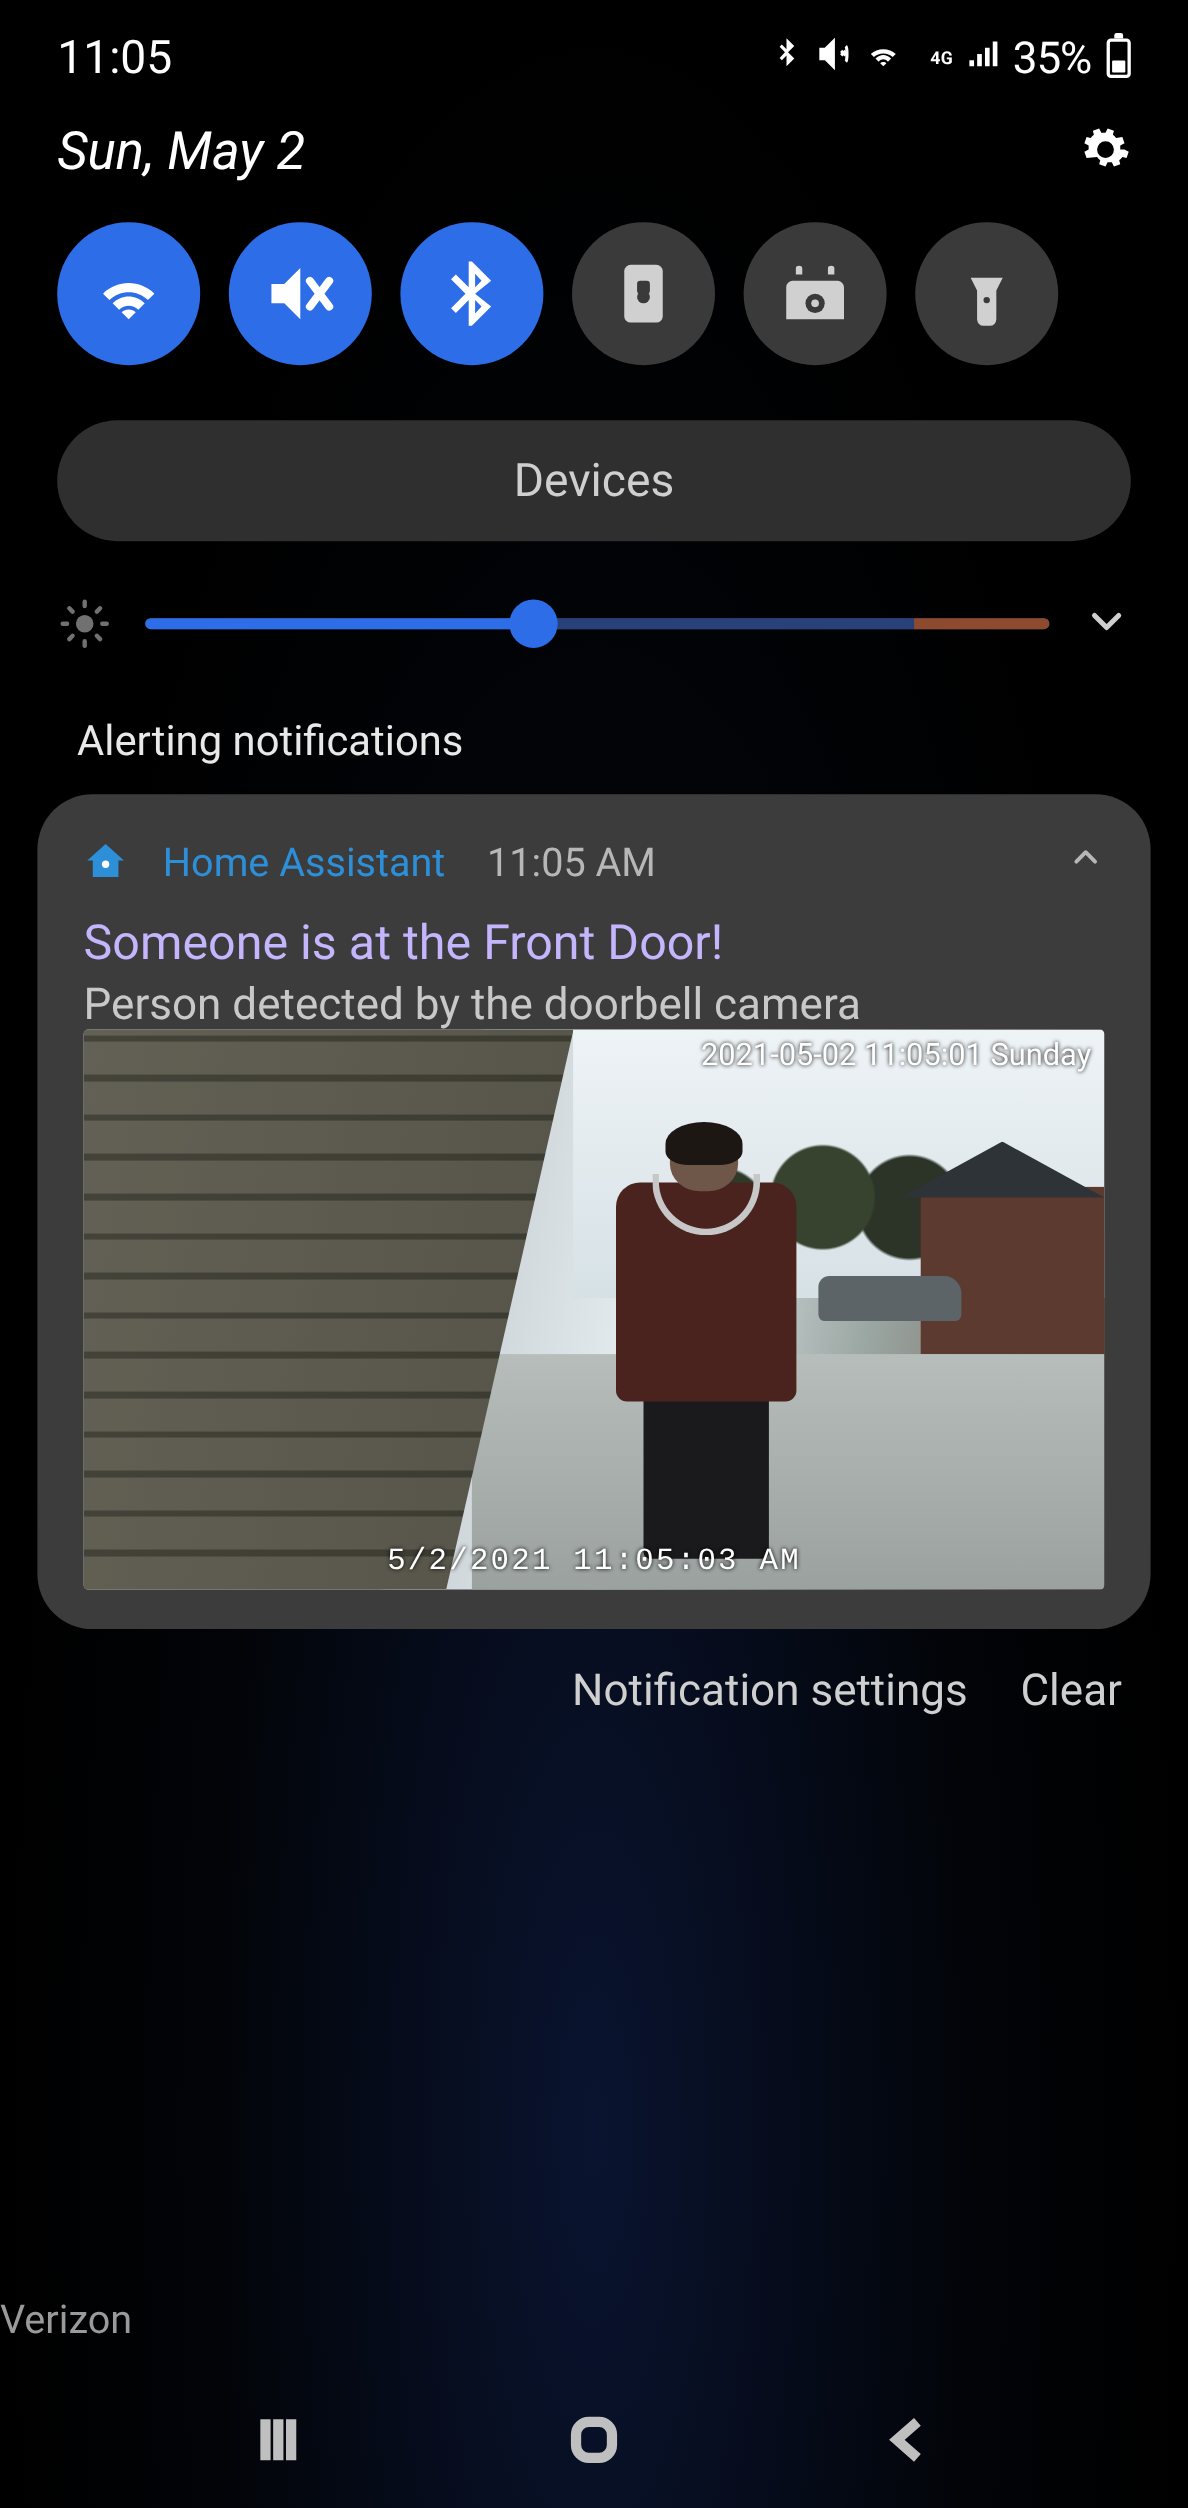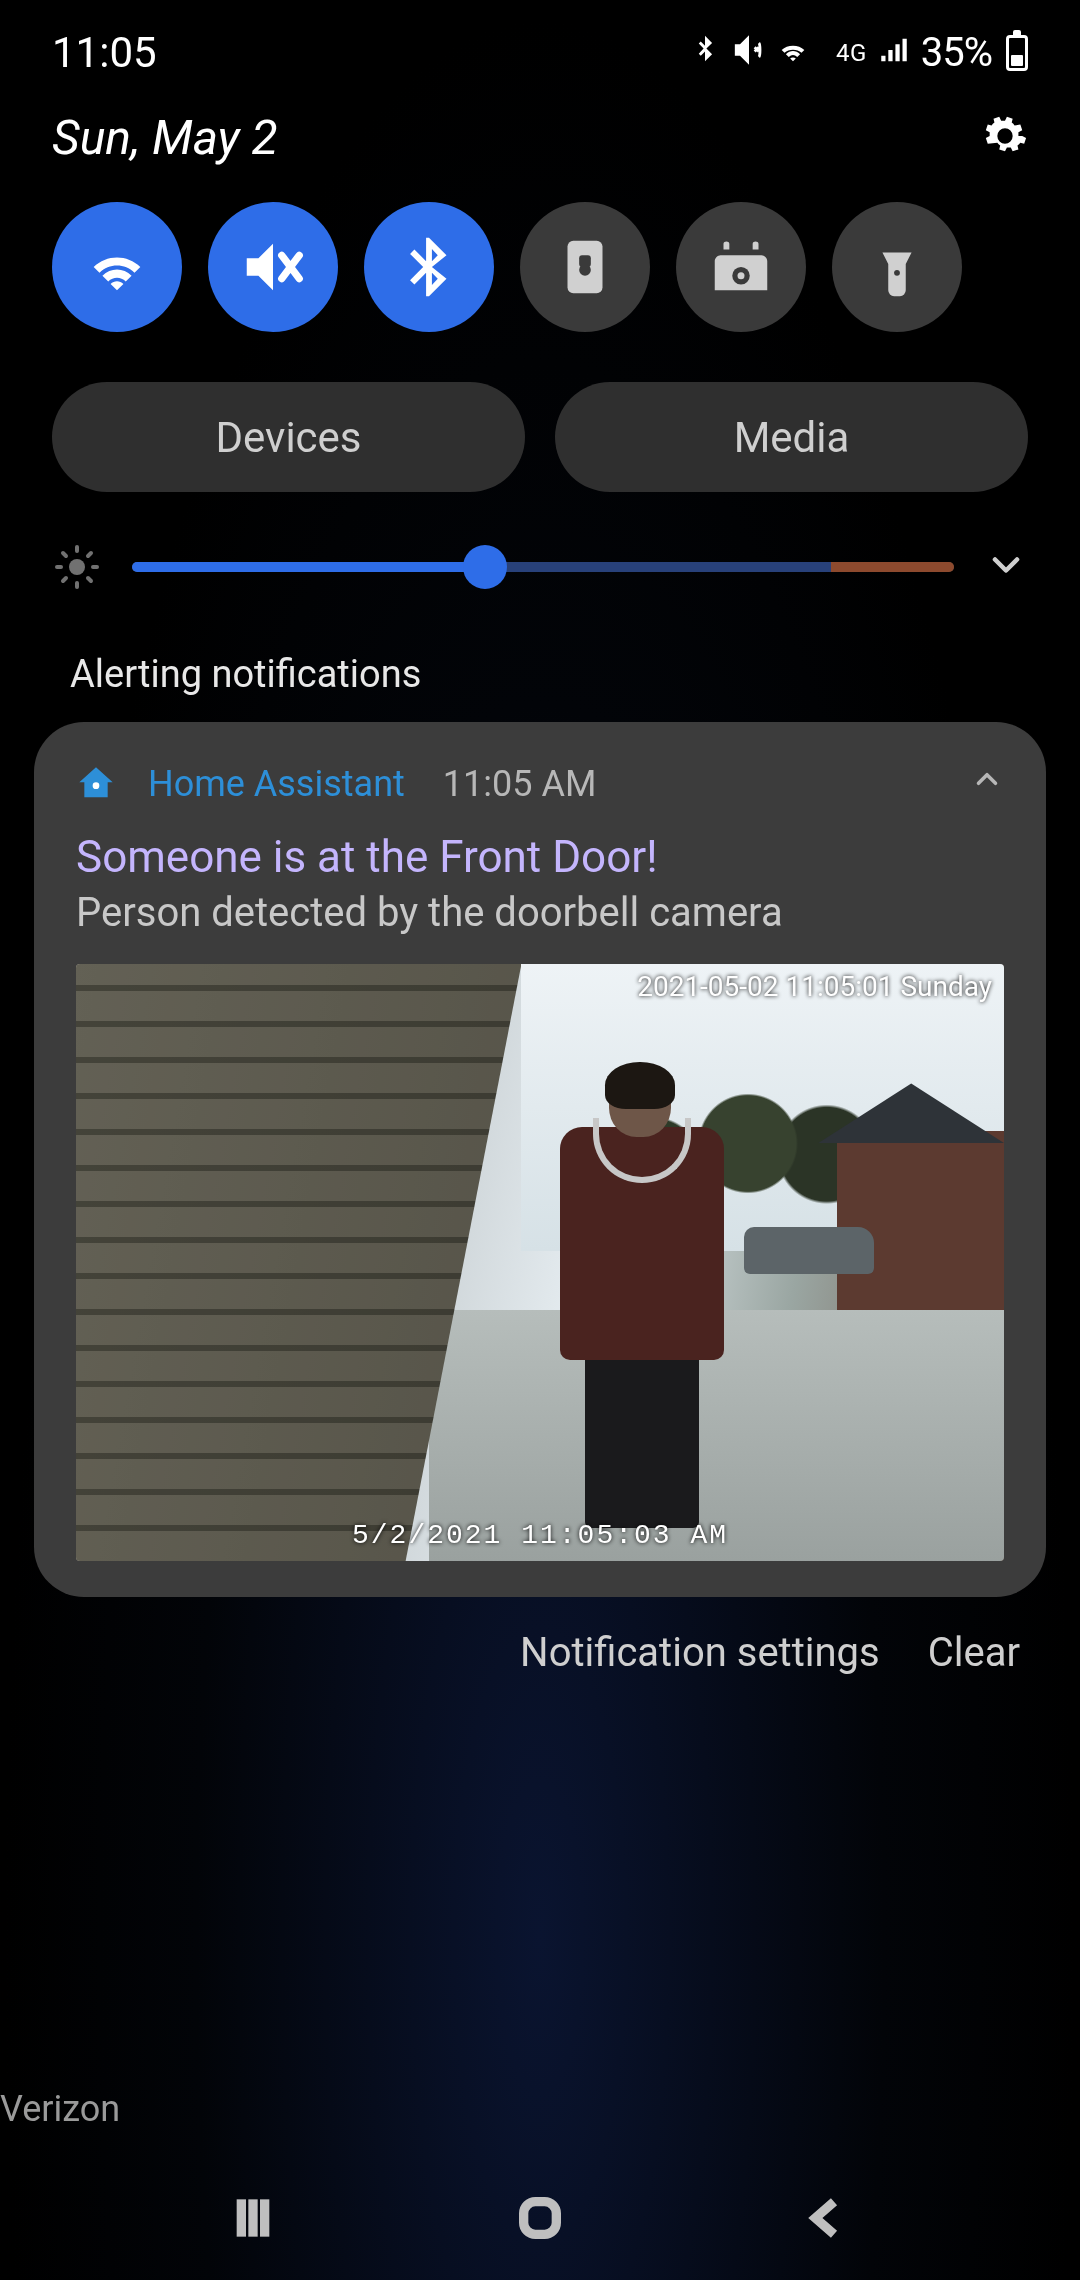--- a/index.html
+++ b/index.html
@@ -94,21 +94,21 @@
   width:40px; height:40px; display:inline-flex; align-items:center; justify-content:center;
 }
 .ha-icon svg { width: 40px; height: 40px; }
 .ha-name { color:#2d8fd8; }
 .notif-time { color:#b7b7b7; margin-left:6px; }
 .notif-collapse { margin-left:auto; color:#b7b7b7; }
 .notif-collapse svg { width:34px; height:34px; }
 .notif-title { font-size:44px; color:#c4b5fd; margin-top:26px; }
 .notif-body { font-size:40px; color:#c8c8c8; margin-top:6px; }
 .cam-image {
-  margin-top: 28px; width: 100%; height: 597px; border-radius: 4px;
+  width: 100%; height: 509px; border-radius: 4px;
   position: relative; overflow: hidden;
   background: linear-gradient(100deg, #b7b4a8 0%, #a9a79b 35%, #c8cfd2 36%, #e6edf1 55%, #9aa6a2 75%, #6b5144 100%);
 }
 .brick-wall {
   position:absolute; left:0; top:0; width:48%; height:100%;
   background:
     repeating-linear-gradient(0deg, #9a9890 0 30px, #6a6a62 30px 36px),
     linear-gradient(100deg, #a4a296 0%, #8e8c80 100%);
   background-blend-mode: multiply;
   clip-path: polygon(0 0, 100% 0, 74% 100%, 0 100%);
@@ -180,21 +180,21 @@
 .carrier {
   position:absolute; bottom:150px; left:0; right:0; 
   font-size:36px; color:#9a9a9a;
 }
 .navbar {
   position:absolute; bottom:30px; left:0; right:0;
   display:flex; justify-content:space-around; align-items:center;
   padding: 0 110px;
 }
 .navbar svg { width:56px; height:56px; stroke:#bfbfbf; fill:none; stroke-width:4; }
-.lte-label { font-size:24px; font-weight:400; letter-spacing:0.5px;margin-left:16px; }
+.lte-label { font-size:16px; font-weight:700; letter-spacing:0.5px;margin-left:16px; }
 </style>
 </head>
 <body>
 
 <div class="screen">
 
   <div class="status-bar">
     <span>11:05</span>
     <div class="status-right">
       <span>
@@ -268,23 +268,20 @@
       <svg viewBox="0 0 24 24">
           <path d="M9 2l-1 3M12 1v3M15 2l1 3M7 7h10l-2 4v9a2 2 0 01-2 2h-2a2 2 0 01-2-2v-9L7 7z"></path>
           <circle cx="12" cy="14" r="1" fill="#3a3a3a"></circle>
         </svg>
     </div>
   </div>
 
   <div class="pill-row">
     <div class="pill">
       <span>Devices</span>
-    </div>
-    <div class="pill">
-      <span>Media</span>
     </div>
   </div>
 
   <div class="brightness-row">
     <span class="sun-icon">
       <svg viewBox="0 0 24 24">
           <circle cx="12" cy="12" r="4"></circle>
           <g stroke="#bdbdbd" stroke-width="2" stroke-linecap="round">
             <line x1="12" y1="2" x2="12" y2="4"></line>
             <line x1="12" y1="20" x2="12" y2="22"></line>

